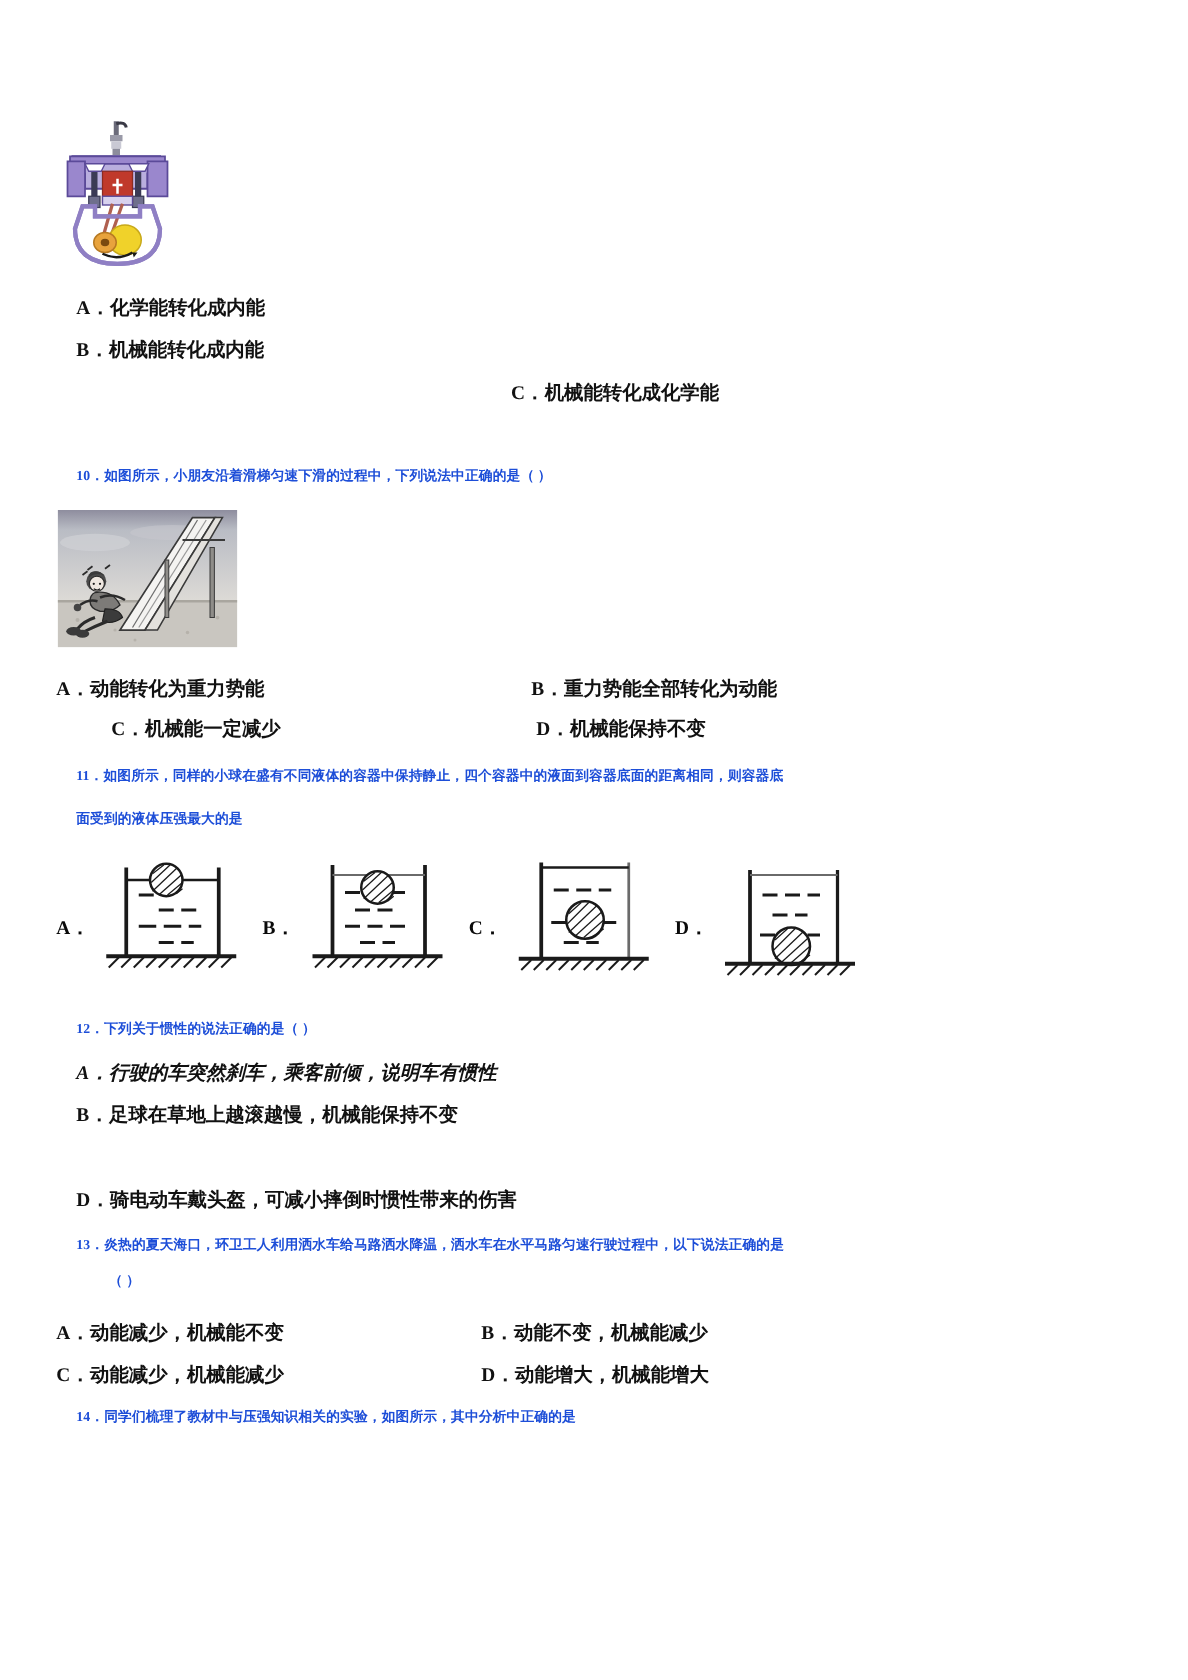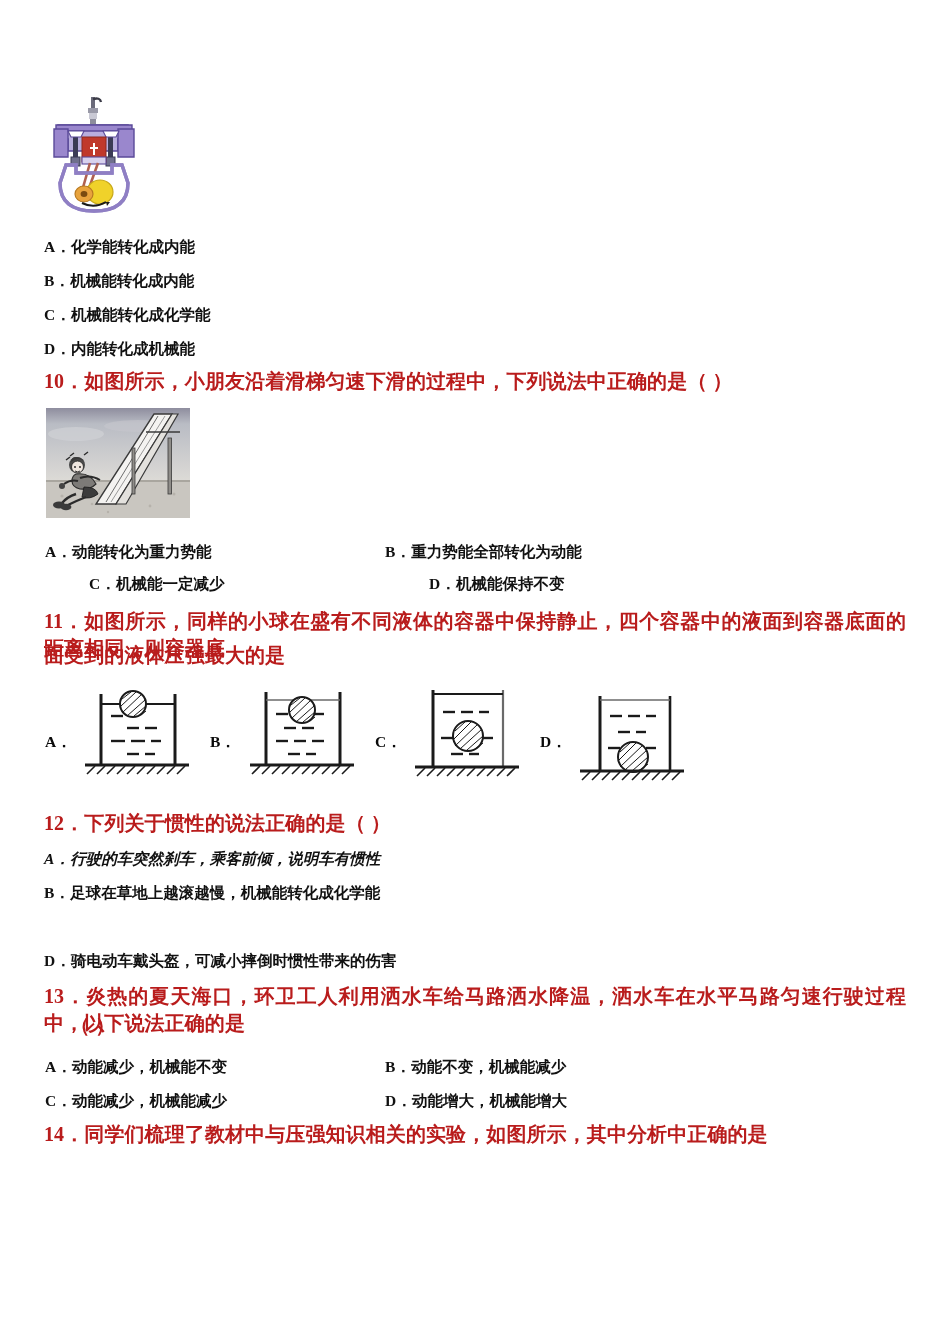--- a/index.html
+++ b/index.html
@@ -16,29 +16,29 @@
     overflow: hidden;
   }
   .page {
     position: absolute;
     left: 0; top: 0;
     width: 950px;
     height: 1344px;
   }
   .ink {
     position: absolute;
-    left: 44px;
+    left: 61px;
     width: 862px;
   }
   .qtext {
-    font-size: 20px;
+    font-size: 11px;
     line-height: 27px;
     letter-spacing: 0.1px;
     font-weight: 600;
-    color: #b91c1c;
+    color: #1d4ed8;
     text-align: justify;
   }
   .opt {
     font-size: 15.5px;
     line-height: 27px;
     font-weight: 600;
     color: #111;
   }
   .opt .lbl {
     font-family: "Liberation Serif", serif;
@@ -154,25 +154,22 @@
       <path d="M18 70 L28 70 L28 78 L64 78 L64 70 L74 70 L80 88 Q80 116 46 116 Q12 116 12 88 Z" fill="none" stroke="#8f7fc4" stroke-width="3.4"></path>
     </svg>
   </div>
 
   <div class="ink opt" style="top:233px;">
     <span class="lbl">A．</span><span>化学能转化成内能</span>
   </div>
   <div class="ink opt" style="top:267px;">
     <span class="lbl">B．</span><span>机械能转化成内能</span>
   </div>
-  <div class="ink opt" style="top:301px;">
+  <div class="ink opt" style="top:301px;text-align:center;">
     <span class="lbl">C．</span><span>机械能转化成化学能</span>
-  </div>
-  <div class="ink opt" style="top:335px;">
-    <span class="lbl">D．</span><span>内能转化成机械能</span>
   </div>
 
   <div class="ink qtext" style="top:368px;">
     <span>10．</span><span>如图所示，小朋友沿着滑梯匀速下滑的过程中，下列说法中正确的是（ ）</span>
   </div>
 
   <div class="slide-fig">
     <svg width="144" height="110" viewBox="0 0 144 110" xmlns="http://www.w3.org/2000/svg">
       <defs>
         <linearGradient id="skyg" x1="0" y1="0" x2="0" y2="1">
@@ -232,21 +229,21 @@
         <path d="M40 89 q-10 4 -18 8" stroke="#2b2b2b" stroke-width="2.4" fill="none"></path>
 
         <ellipse cx="13" cy="97" rx="6" ry="3.4" fill="#3a3a3a"></ellipse>
         <ellipse cx="20" cy="99" rx="5.4" ry="3.2" fill="#3a3a3a"></ellipse>
 
         <path d="M24 48 l4 -3 M20 52 l4 -3 M38 47 l4 -3" stroke="#2b2b2b" stroke-width="1.4"></path>
       </g>
     </svg>
   </div>
 
-  <div class="two-col opt" style="top:538px;">
+  <div class="two-col opt" style="top:538px;gap:40px;">
     <div>
       <span class="lbl">A．</span><span>动能转化为重力势能</span>
     </div>
     <div>
       <span class="lbl">B．</span><span>重力势能全部转化为动能</span>
     </div>
   </div>
   <div class="two-col opt" style="top:570px;margin-left:44px;">
     <div>
       <span class="lbl">C．</span><span>机械能一定减少</span>
@@ -442,21 +439,21 @@
     </div>
   </div>
 
   <div class="ink qtext" style="top:810px;font-family:Liberation Serif, serif;">
     <span>12．</span><span>下列关于惯性的说法正确的是（   ）</span>
   </div>
   <div class="ink opt" style="top:845px;font-style:italic;">
     <span class="lbl">A．</span><span>行驶的车突然刹车，乘客前倾，说明车有惯性</span>
   </div>
   <div class="ink opt" style="top:879px;">
-    <span class="lbl">B．</span><span>足球在草地上越滚越慢，机械能转化成化学能</span>
+    <span class="lbl">B．</span><span>足球在草地上越滚越慢，机械能保持不变</span>
   </div>
   <div class="ink opt" style="top:947px;">
     <span class="lbl">D．</span><span>骑电动车戴头盔，可减小摔倒时惯性带来的伤害</span>
   </div>
 
   <div class="ink qtext" style="top:983px;">
     <span>13．</span><span>炎热的夏天海口，环卫工人利用洒水车给马路洒水降温，洒水车在水平马路匀速行驶过程中，以下说法正确的是</span>
   </div>
   <div class="ink qtext" style="top:1012px;padding-left:26px;">
     <span>（   ）</span>

